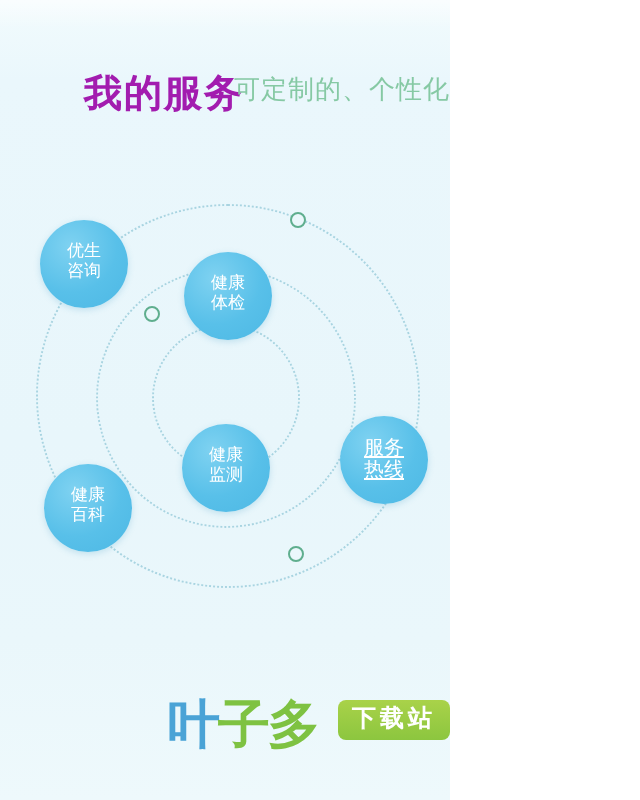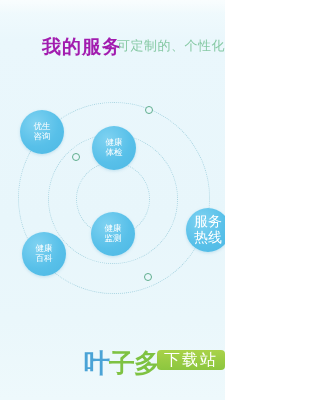--- a/index.html
+++ b/index.html
@@ -120,21 +120,21 @@
     text-align: center;
     line-height: 1.12;
     box-shadow: 0 1px 3px rgba(70,160,200,.25);
     box-sizing: border-box;
   }
   .bubble span { display: block; white-space: nowrap; }
 
   #bubble-0 { left: 20px;  top: 14px;  width: 44px; height: 44px; font-size: 8.5px; }
   #bubble-1 { left: 92px;  top: 30px;  width: 44px; height: 44px; font-size: 8.5px; }
   #bubble-2 { left: 91px;  top: 116px; width: 44px; height: 44px; font-size: 8.5px; }
-  #bubble-3 { left: 186px; top: 112px; width: 44px; height: 44px; font-size: 14px; }
+  #bubble-3 { left: 170px; top: 112px; width: 44px; height: 44px; font-size: 10px; text-decoration: underline; }
   #bubble-4 { left: 22px;  top: 136px; width: 44px; height: 44px; font-size: 8.5px; }
 
   
   #watermark {
     position: absolute;
     left: 84px;
     bottom: 6px;
     width: 141px;
     height: 48px;
   }
@@ -151,22 +151,22 @@
   }
   #wm-logo .leaf { color: #7ec242; }
   #wm-badge {
     position: absolute;
     right: 0;
     top: 4px;
     padding: 3px 7px 4px 7px;
     border-radius: 4px;
     background: linear-gradient(180deg, #a9d249 0%, #8cc63f 100%);
     color: #ffffff;
-    font-size: 16px;
-    font-weight: normal;
+    font-size: 12px;
+    font-weight: bold;
     letter-spacing: 2px;
     line-height: 13px;
     white-space: nowrap;
   }
   #wm-tagline {
     position: absolute;
     right: 0;
     bottom: 1px;
     font-size: 8.5px;
     color: #3f9ad1;

